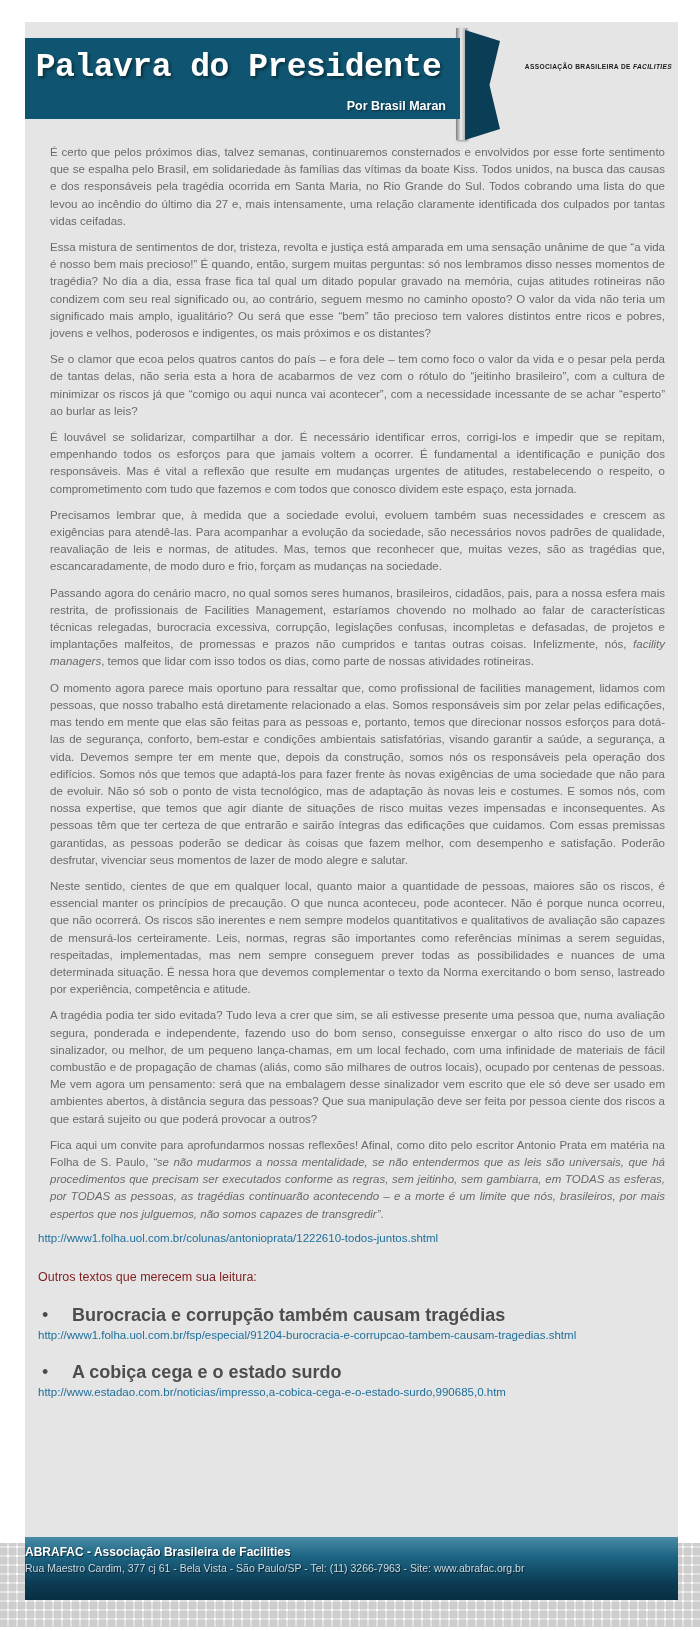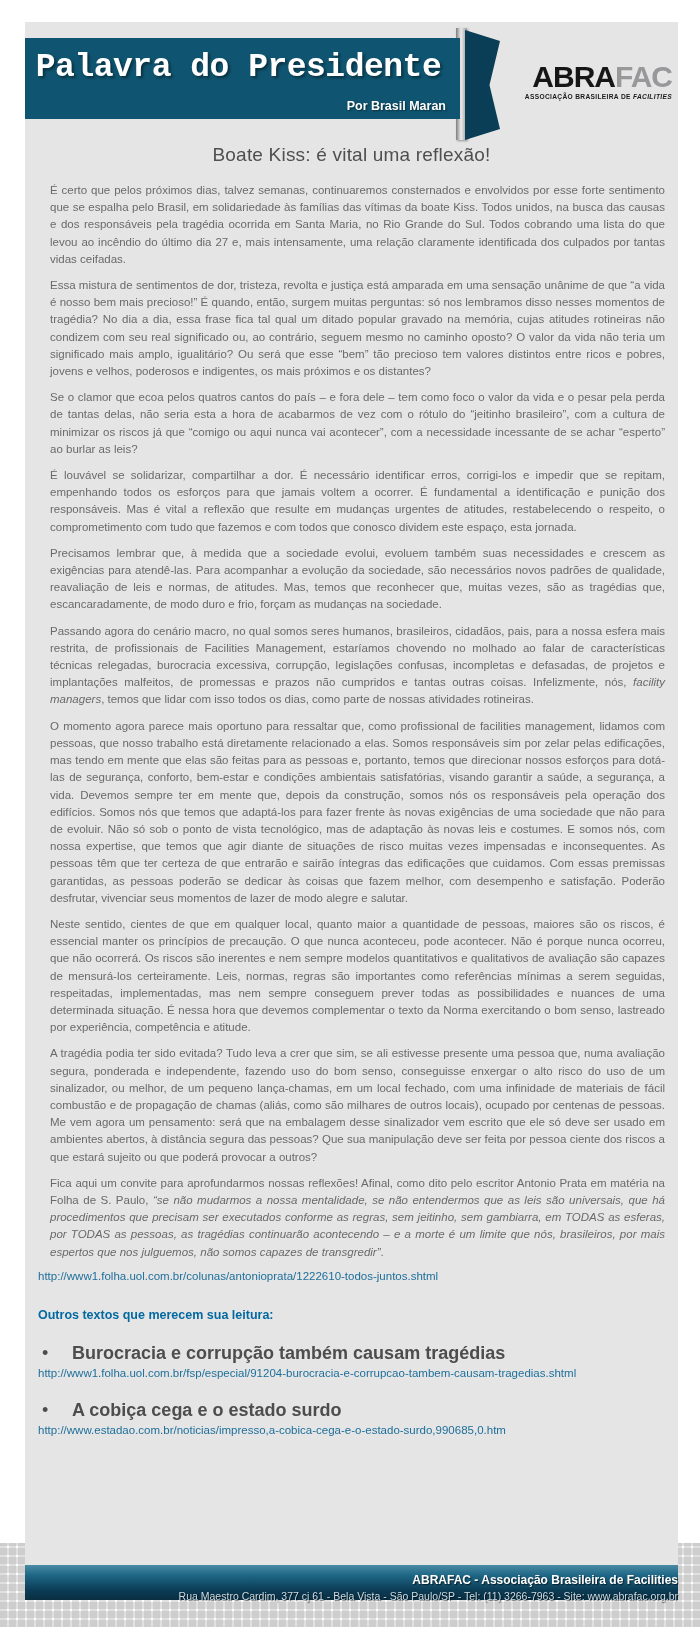--- a/index.html
+++ b/index.html
@@ -73,34 +73,34 @@
   .article-body p{
     margin:0 0 9px 12px;font-size:11.5px;line-height:17.2px;color:#6a6a6a;
     text-align:justify;
   }
   .article-body em{font-style:italic;}
   a.link{
     display:block;font-size:11.5px;color:#1e6f9a;text-decoration:none;
     word-break:break-all;
   }
   .section-title{
-    margin-top:26px;font-size:12.5px;font-weight:bold;color:#0369a1;
+    margin-top:26px;font-size:12.5px;font-weight:normal;color:#7f1d1d;
   }
   .related-item{margin-top:21px;}
   .related-title{
     font-size:18px;font-weight:bold;color:#4d4d4d;
   }
   .related-title .bullet{
     display:inline-block;width:30px;padding-left:4px;font-weight:normal;
     color:#4d4d4d;
   }
   .related-item a.link{margin-top:3px;}
   
   .footer-band{
-    position:absolute;left:0;right:0;bottom:0;height:35px;text-align:right;
+    position:absolute;left:0;right:0;bottom:0;height:63px;text-align:left;
     background:linear-gradient(180deg,#4a8ba5 0%,#1d6685 30%,#0c3c55 72%,#092e42 100%);
   }
   .footer-org{
     margin-top:8px;font-size:12px;font-weight:bold;color:#ffffff;
     text-shadow:1px 1px 1px rgba(0,0,0,.6);
   }
   .footer-address{
     margin-top:3px;font-size:10.5px;color:#ccdbe3;
     text-shadow:1px 1px 1px rgba(0,0,0,.6);
   }
@@ -113,26 +113,24 @@
 <div class="page">
 
   <div class="fold-strip"></div>
   <div class="ribbon-tail"></div>
   <div class="banner">
     <div class="banner-title">Palavra do Presidente</div>
     <div class="banner-byline">Por Brasil Maran</div>
   </div>
 
   <div class="logo">
-    <div class="logo-word"><span class="p1">ABRA</span><span class="p2">FAC</span></div>
     <div class="logo-tagline"><span>ASSOCIAÇÃO BRASILEIRA DE </span><em>FACILITIES</em></div>
   </div>
 
   <div class="content">
-    <h1 class="article-title">Boate Kiss: é vital uma reflexão!</h1>
 
     <div class="article-body">
         <p><span>É certo que pelos próximos dias, talvez semanas, continuaremos consternados e envolvidos por esse forte sentimento que se espalha pelo Brasil, em solidariedade às famílias das vítimas da boate Kiss. Todos unidos, na busca das causas e dos responsáveis pela tragédia ocorrida em Santa Maria, no Rio Grande do Sul. Todos cobrando uma lista do que levou ao incêndio do último dia 27 e, mais intensamente, uma relação claramente identificada dos culpados por tantas vidas ceifadas.</span></p>
         <p><span>Essa mistura de sentimentos de dor, tristeza, revolta e justiça está amparada em uma sensação unânime de que “a vida é nosso bem mais precioso!” É quando, então, surgem muitas perguntas: só nos lembramos disso nesses momentos de tragédia? No dia a dia, essa frase fica tal qual um ditado popular gravado na memória, cujas atitudes rotineiras não condizem com seu real significado ou, ao contrário, seguem mesmo no caminho oposto? O valor da vida não teria um significado mais amplo, igualitário? Ou será que esse “bem” tão precioso tem valores distintos entre ricos e pobres, jovens e velhos, poderosos e indigentes, os mais próximos e os distantes?</span></p>
         <p><span>Se o clamor que ecoa pelos quatros cantos do país – e fora dele – tem como foco o valor da vida e o pesar pela perda de tantas delas, não seria esta a hora de acabarmos de vez com o rótulo do “jeitinho brasileiro”, com a cultura de minimizar os riscos já que “comigo ou aqui nunca vai acontecer”, com a necessidade incessante de se achar “esperto” ao burlar as leis?</span></p>
         <p><span>É louvável se solidarizar, compartilhar a dor. É necessário identificar erros, corrigi-los e impedir que se repitam, empenhando todos os esforços para que jamais voltem a ocorrer. É fundamental a identificação e punição dos responsáveis. Mas é vital a reflexão que resulte em mudanças urgentes de atitudes, restabelecendo o respeito, o comprometimento com tudo que fazemos e com todos que conosco dividem este espaço, esta jornada.</span></p>
         <p><span>Precisamos lembrar que, à medida que a sociedade evolui, evoluem também suas necessidades e crescem as exigências para atendê-las. Para acompanhar a evolução da sociedade, são necessários novos padrões de qualidade, reavaliação de leis e normas, de atitudes. Mas, temos que reconhecer que, muitas vezes, são as tragédias que, escancaradamente, de modo duro e frio, forçam as mudanças na sociedade.</span></p>
         <p><span>Passando agora do cenário macro, no qual somos seres humanos, brasileiros, cidadãos, pais, para a nossa esfera mais restrita, de profissionais de Facilities Management, estaríamos chovendo no molhado ao falar de características técnicas relegadas, burocracia excessiva, corrupção, legislações confusas, incompletas e defasadas, de projetos e implantações malfeitos, de promessas e prazos não cumpridos e tantas outras coisas. Infelizmente, nós, </span><em>facility managers</em><span>, temos que lidar com isso todos os dias, como parte de nossas atividades rotineiras.</span></p>
         <p><span>O momento agora parece mais oportuno para ressaltar que, como profissional de facilities management, lidamos com pessoas, que nosso trabalho está diretamente relacionado a elas. Somos responsáveis sim por zelar pelas edificações, mas tendo em mente que elas são feitas para as pessoas e, portanto, temos que direcionar nossos esforços para dotá-las de segurança, conforto, bem-estar e condições ambientais satisfatórias, visando garantir a saúde, a segurança, a vida. Devemos sempre ter em mente que, depois da construção, somos nós os responsáveis pela operação dos edifícios. Somos nós que temos que adaptá-los para fazer frente às novas exigências de uma sociedade que não para de evoluir. Não só sob o ponto de vista tecnológico, mas de adaptação às novas leis e costumes. E somos nós, com nossa expertise, que temos que agir diante de situações de risco muitas vezes impensadas e inconsequentes. As pessoas têm que ter certeza de que entrarão e sairão íntegras das edificações que cuidamos. Com essas premissas garantidas, as pessoas poderão se dedicar às coisas que fazem melhor, com desempenho e satisfação. Poderão desfrutar, vivenciar seus momentos de lazer de modo alegre e salutar.</span></p>
         <p><span>Neste sentido, cientes de que em qualquer local, quanto maior a quantidade de pessoas, maiores são os riscos, é essencial manter os princípios de precaução. O que nunca aconteceu, pode acontecer. Não é porque nunca ocorreu, que não ocorrerá. Os riscos são inerentes e nem sempre modelos quantitativos e qualitativos de avaliação são capazes de mensurá-los certeiramente. Leis, normas, regras são importantes como referências mínimas a serem seguidas, respeitadas, implementadas, mas nem sempre conseguem prever todas as possibilidades e nuances de uma determinada situação. É nessa hora que devemos complementar o texto da Norma exercitando o bom senso, lastreado por experiência, competência e atitude.</span></p>

